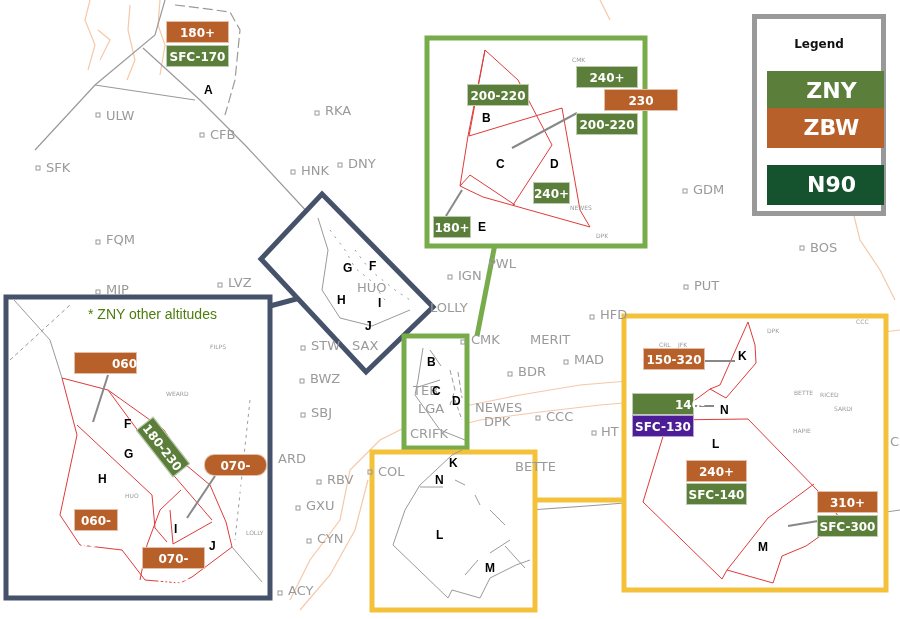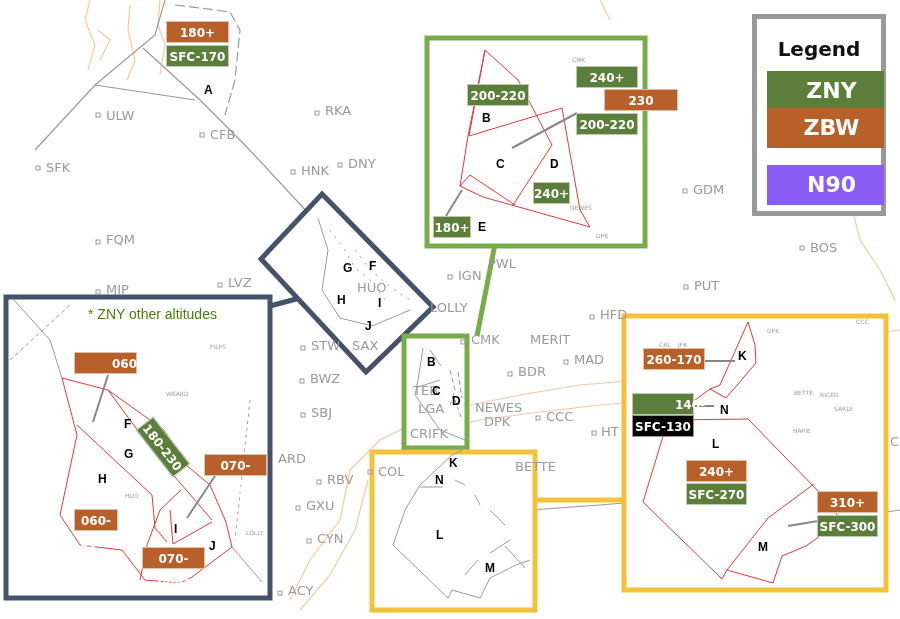--- a/index.html
+++ b/index.html
@@ -4,23 +4,23 @@
 <style>
   html,body{margin:0;padding:0;background:#fff;}
   body{width:900px;height:619px;position:relative;overflow:hidden;font-family:"Liberation Sans",sans-serif;}
   #map{position:absolute;left:0;top:0;width:900px;height:619px;}
   .fix{font-family:"DejaVu Sans",sans-serif;fill:#9a9a9a;font-size:13px;}
   .fixsm{font-family:"DejaVu Sans",sans-serif;fill:#9a9a9a;font-size:6px;}
   .sec{font-family:"Liberation Sans",sans-serif;font-weight:bold;fill:#000;font-size:12px;}
   .tag{position:absolute;color:#fff;font-family:"DejaVu Sans",sans-serif;font-weight:bold;font-size:12px;text-align:center;line-height:22px;height:22px;box-sizing:border-box;border:1px solid rgba(255,255,255,0.6);}
   .zny{background:#5b7f3a;}
   .zbw{background:#b8602a;}
-  .n90{background:#000000;}
+  .n90{background:#4c1d95;}
   #legend{position:absolute;left:752px;top:14px;width:134px;height:202px;border:5px solid #999;box-sizing:border-box;background:#fff;}
-  #legend .title{position:absolute;left:0;right:0;top:18px;text-align:center;font-family:"DejaVu Sans",sans-serif;font-weight:bold;font-size:20px;color:#111;}
+  #legend .title{position:absolute;left:0;right:0;top:18px;text-align:center;font-family:"DejaVu Sans",sans-serif;font-weight:bold;font-size:12px;color:#111;}
   #legend .item{position:absolute;left:10px;width:105px;height:40px;line-height:40px;text-align:center;color:#fff;font-family:"DejaVu Sans",sans-serif;font-weight:bold;font-size:22px;padding-left:12px;}
   #note{position:absolute;left:88px;top:306px;font-family:Liberation Sans, sans-serif;font-size:14px;color:#4d7c0f;}
 </style>
 </head>
 <body>
 
 <svg id="map" viewBox="0 0 900 619" xmlns="http://www.w3.org/2000/svg">
 
   <g fill="none" stroke="#f6c8a8" stroke-width="1.2">
     <path d="M90 0 L85 20 L95 45 L88 70"></path>
@@ -237,32 +237,32 @@
 
 <div class="tag zny" style="left:467px;top:84px;width:62px;">200-220</div>
 <div class="tag zny" style="left:576px;top:66px;width:62px;">240+</div>
 <div class="tag zbw" style="left:604px;top:89px;width:74px;">230</div>
 <div class="tag zny" style="left:576px;top:113px;width:62px;">200-220</div>
 <div class="tag zny" style="left:533px;top:182px;width:37px;">240+</div>
 <div class="tag zny" style="left:433px;top:216px;width:38px;">180+</div>
 
 <div class="tag zbw" style="left:74px;top:352px;width:63px;padding-left:37px;">060-120*</div>
 <div class="tag zny" style="left:133px;top:436px;width:60px;transform:rotate(52deg);transform-origin:center;">180-230</div>
-<div class="tag zbw" style="left:204px;top:454px;width:63px;">070-100*</div>
+<div class="tag zbw" style="left:204px;top:454px;width:63px;border-radius:10px;">070-100*</div>
 <div class="tag zbw" style="left:74px;top:509px;width:44px;">060-080*</div>
 <div class="tag zbw" style="left:142px;top:547px;width:63px;">070-080*</div>
 
-<div class="tag zbw" style="left:643px;top:348px;width:62px;">260-170</div>
+<div class="tag zbw" style="left:643px;top:348px;width:62px;">150-320</div>
 <div class="tag zny" style="left:632px;top:393px;width:62px;padding-left:42px;">140-190</div>
 <div class="tag n90" style="left:632px;top:415px;width:62px;">SFC-130</div>
 <div class="tag zbw" style="left:686px;top:460px;width:61px;">240+</div>
-<div class="tag zny" style="left:686px;top:483px;width:61px;">SFC-270</div>
+<div class="tag zny" style="left:686px;top:483px;width:61px;">SFC-140</div>
 <div class="tag zbw" style="left:817px;top:491px;width:61px;">310+</div>
 <div class="tag zny" style="left:817px;top:515px;width:61px;">SFC-300</div>
 
 <div id="note">* ZNY other altitudes</div>
 
 <div id="legend">
   <div class="title">Legend</div>
   <div class="item" style="top:52px;background:#5b7f3a;">ZNY</div>
   <div class="item" style="top:89px;background:#b8602a;">ZBW</div>
-  <div class="item" style="top:146px;background:#8b5cf6;">N90</div>
+  <div class="item" style="top:146px;background:#14532d;">N90</div>
 </div>
 
 </body></html>

